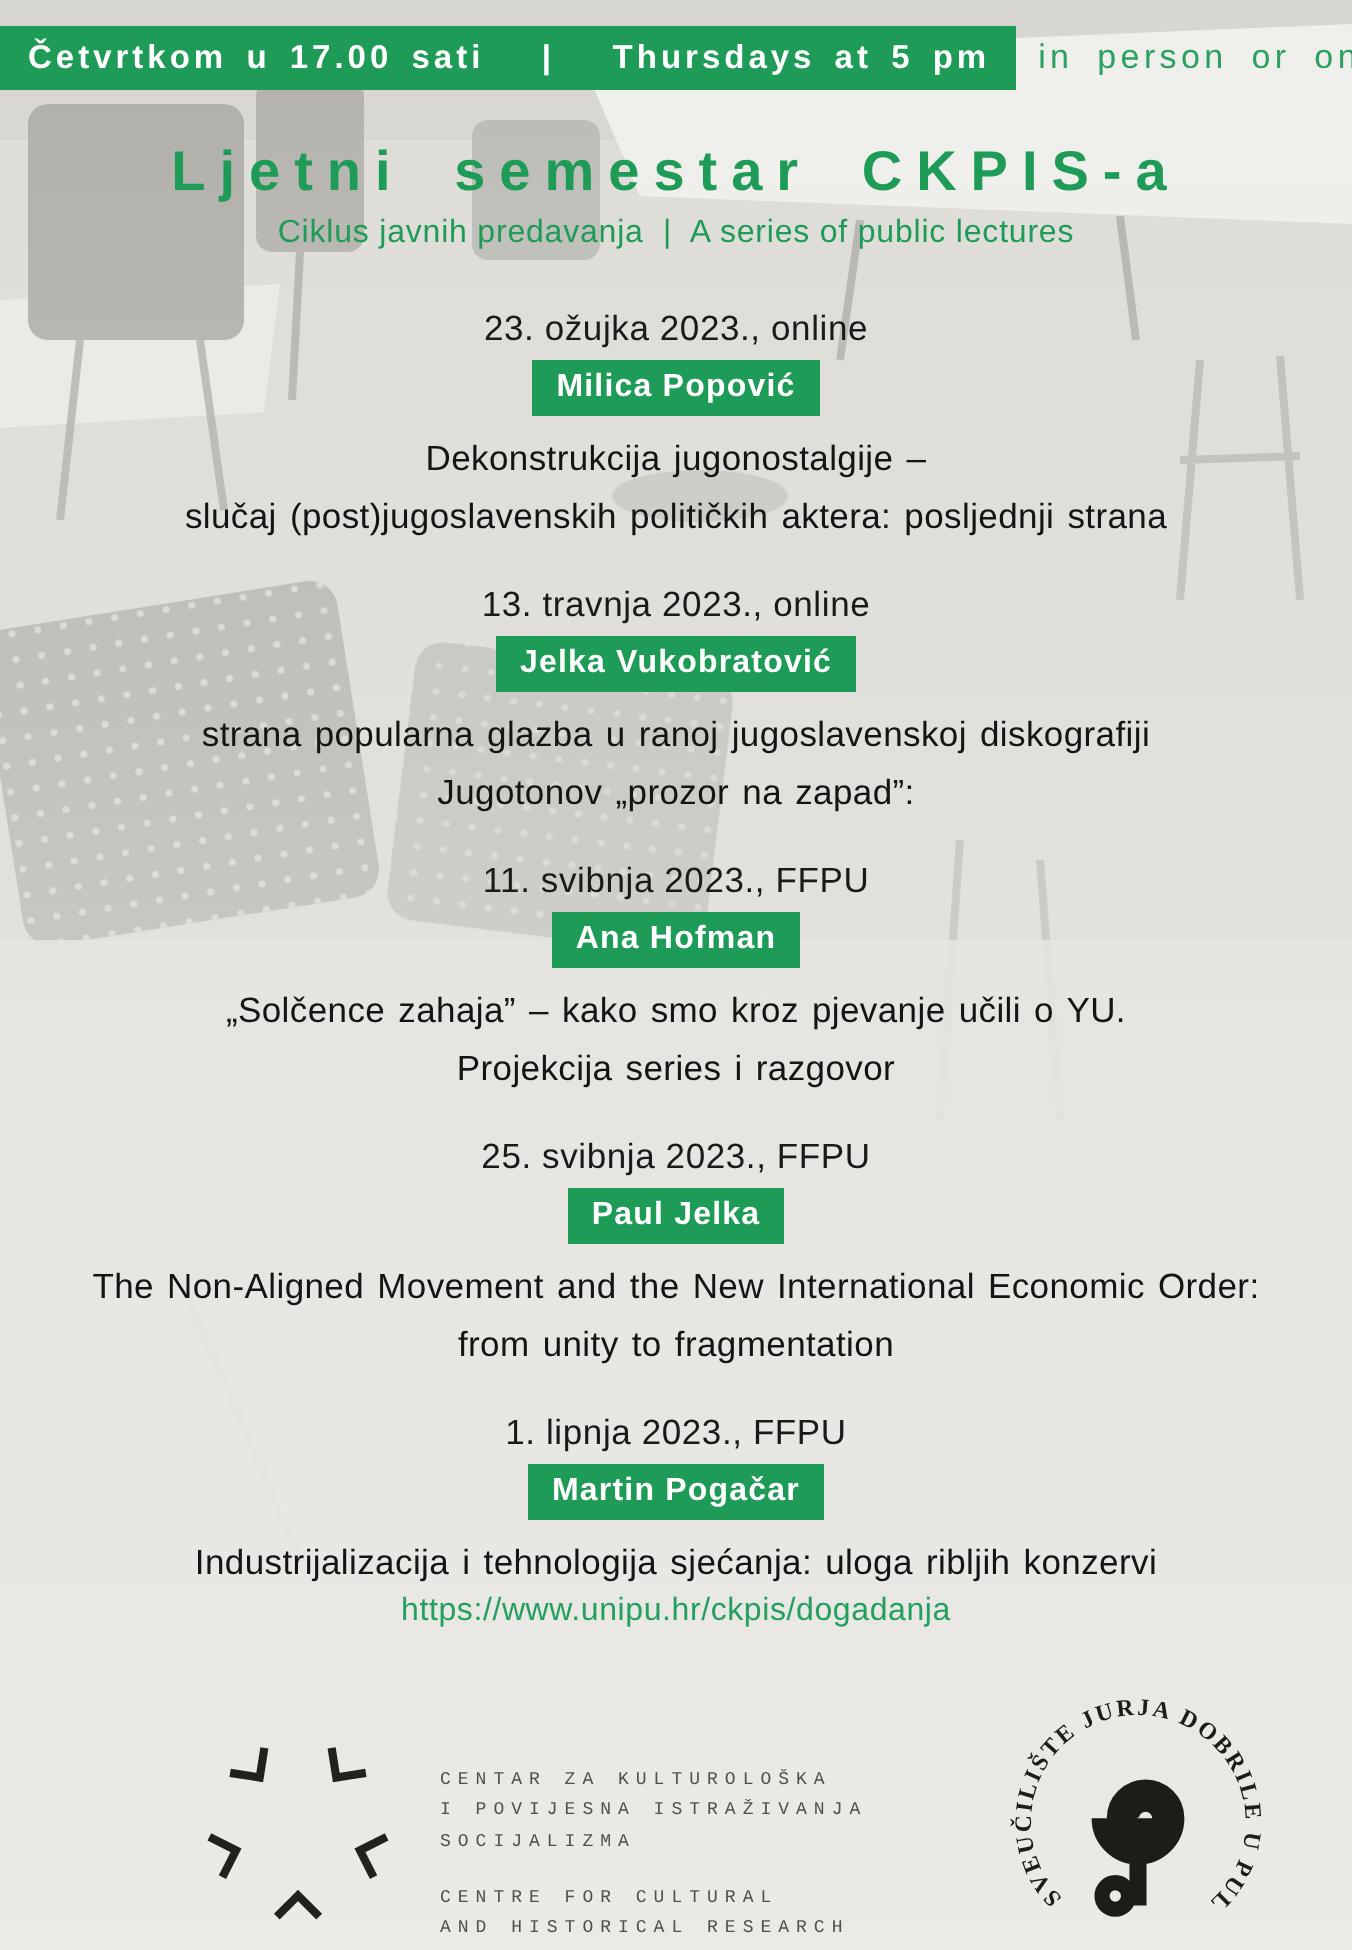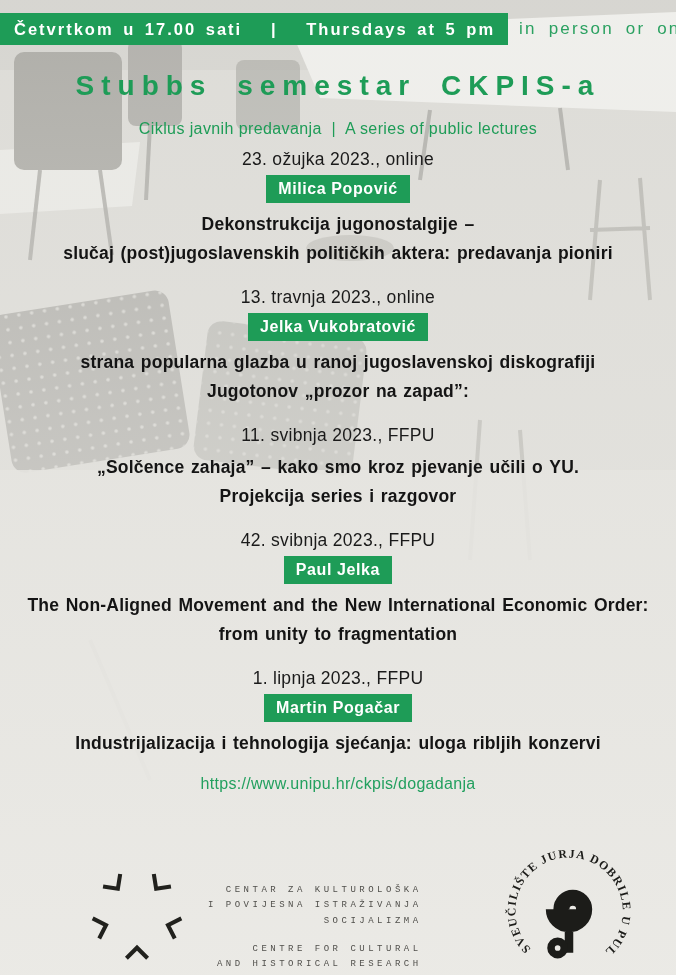--- a/index.html
+++ b/index.html
@@ -27,44 +27,44 @@
     color:#2ba161;font-size:17px;font-weight:500;letter-spacing:2.2px;word-spacing:5px;
     line-height:32px;margin-left:11px;white-space:pre;
   }
 
   
   .header{margin-top:72px;text-align:center;}
   .title-hr{
     font-size:28px;font-weight:bold;color:var(--green);letter-spacing:7px;word-spacing:10px;
     margin:0;white-space:nowrap;line-height:1;
   }
-  .subtitle{font-size:16px;color:var(--green);margin-top:20px;letter-spacing:.4px;white-space:pre;line-height:1.15;}
+  .subtitle{font-size:16px;color:var(--green);margin-top:8px;letter-spacing:.4px;white-space:pre;line-height:1.15;}
   .title-en{
     font-size:29px;font-weight:bold;color:var(--green);letter-spacing:9px;word-spacing:12px;
     margin:11px 0 0 0;white-space:nowrap;line-height:1;
   }
 
   
-  .events{margin-top:10px;display:flex;flex-direction:column;align-items:center;}
+  .events{margin-top:27px;display:flex;flex-direction:column;align-items:center;}
   .event{display:flex;flex-direction:column;align-items:center;margin-bottom:18px;}
   .event:last-child{margin-bottom:0;}
   .event-date{font-size:17.5px;color:#1a1a1a;letter-spacing:.3px;line-height:22px;}
   .speaker-badge{
     margin-top:5px;background:var(--green);color:#fff;font-weight:bold;font-size:16px;
     letter-spacing:.6px;padding:3px 12px 4px;line-height:21px;
   }
   .event-lines{margin-top:7px;text-align:center;}
   .event-line{
-    font-size:17.5px;font-weight:bold;color:var(--ink);line-height:29px;
+    font-size:17.5px;font-weight:normal;color:var(--ink);line-height:29px;
     white-space:nowrap;letter-spacing:.2px;word-spacing:1.5px;
   }
 
   
-  .url{margin-top:16px;font-size:16px;color:var(--url-green);letter-spacing:.3px;text-decoration:none;line-height:20px;}
-  .footer{position:absolute;left:4px;right:0;bottom:6px;height:120px;text-align:right;}
+  .url{font-size:16px;color:var(--url-green);letter-spacing:.3px;text-decoration:none;line-height:20px;}
+  .footer{position:absolute;left:16px;right:0;bottom:6px;height:120px;}
   .star-logo{position:absolute;left:80px;top:14px;width:106px;height:101px;}
   .ckpis-block{position:absolute;left:204px;top:34px;}
   .ckpis-text{
     font-family:"Liberation Mono","DejaVu Sans Mono",monospace;font-size:9px;
     letter-spacing:3.5px;line-height:1.7;color:var(--footer-ink);white-space:pre-line;
   }
   .ckpis-text.en{margin-top:13px;}
   .uni-logo{position:absolute;right:36px;top:-8px;width:142px;height:142px;}
 </style>
 </head>
@@ -116,54 +116,55 @@
 </svg>
 
 <div class="content">
 
   <div class="topbar-row">
     <div class="schedule">Četvrtkom u 17.00 sati   |   Thursdays at 5 pm</div>
     <div class="mode">in person or online</div>
   </div>
 
   <div class="header">
-    <h1 class="title-hr">Stubbs semestar CKPIS-a</h1>
+    <h1 class="title-hr">Ljetni semestar CKPIS-a</h1>
     <div class="subtitle">Ciklus javnih predavanja  |  A series of public lectures</div>
   </div>
 
   <div class="events">
 
     <div class="event">
       <div class="event-date">23. ožujka 2023., online</div>
       <div class="speaker-badge">Milica Popović</div>
       <div class="event-lines">
         <div class="event-line">Dekonstrukcija jugonostalgije –</div>
-        <div class="event-line">slučaj (post)jugoslavenskih političkih aktera: predavanja pioniri</div>
+        <div class="event-line">slučaj (post)jugoslavenskih političkih aktera: posljednji strana</div>
       </div>
     </div>
 
     <div class="event">
       <div class="event-date">13. travnja 2023., online</div>
       <div class="speaker-badge">Jelka Vukobratović</div>
       <div class="event-lines">
         <div class="event-line">strana popularna glazba u ranoj jugoslavenskoj diskografiji</div>
         <div class="event-line">Jugotonov „prozor na zapad”:</div>
       </div>
     </div>
 
     <div class="event">
       <div class="event-date">11. svibnja 2023., FFPU</div>
+      <div class="speaker-badge">Ana Hofman</div>
       <div class="event-lines">
         <div class="event-line">„Solčence zahaja” – kako smo kroz pjevanje učili o YU.</div>
         <div class="event-line">Projekcija series i razgovor</div>
       </div>
     </div>
 
     <div class="event">
-      <div class="event-date">42. svibnja 2023., FFPU</div>
+      <div class="event-date">25. svibnja 2023., FFPU</div>
       <div class="speaker-badge">Paul Jelka</div>
       <div class="event-lines">
         <div class="event-line">The Non-Aligned Movement and the New International Economic Order:</div>
         <div class="event-line">from unity to fragmentation</div>
       </div>
     </div>
 
     <div class="event">
       <div class="event-date">1. lipnja 2023., FFPU</div>
       <div class="speaker-badge">Martin Pogačar</div>

